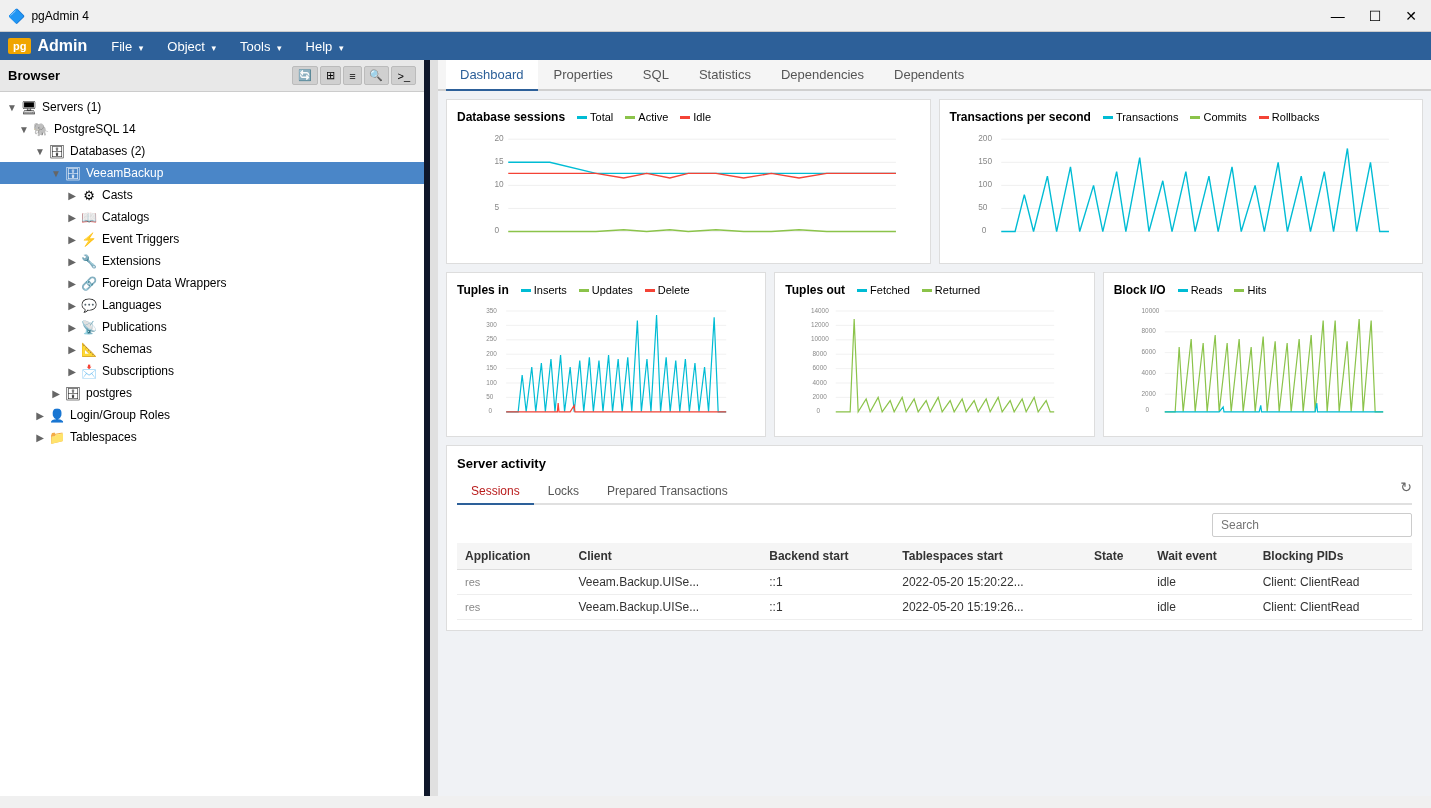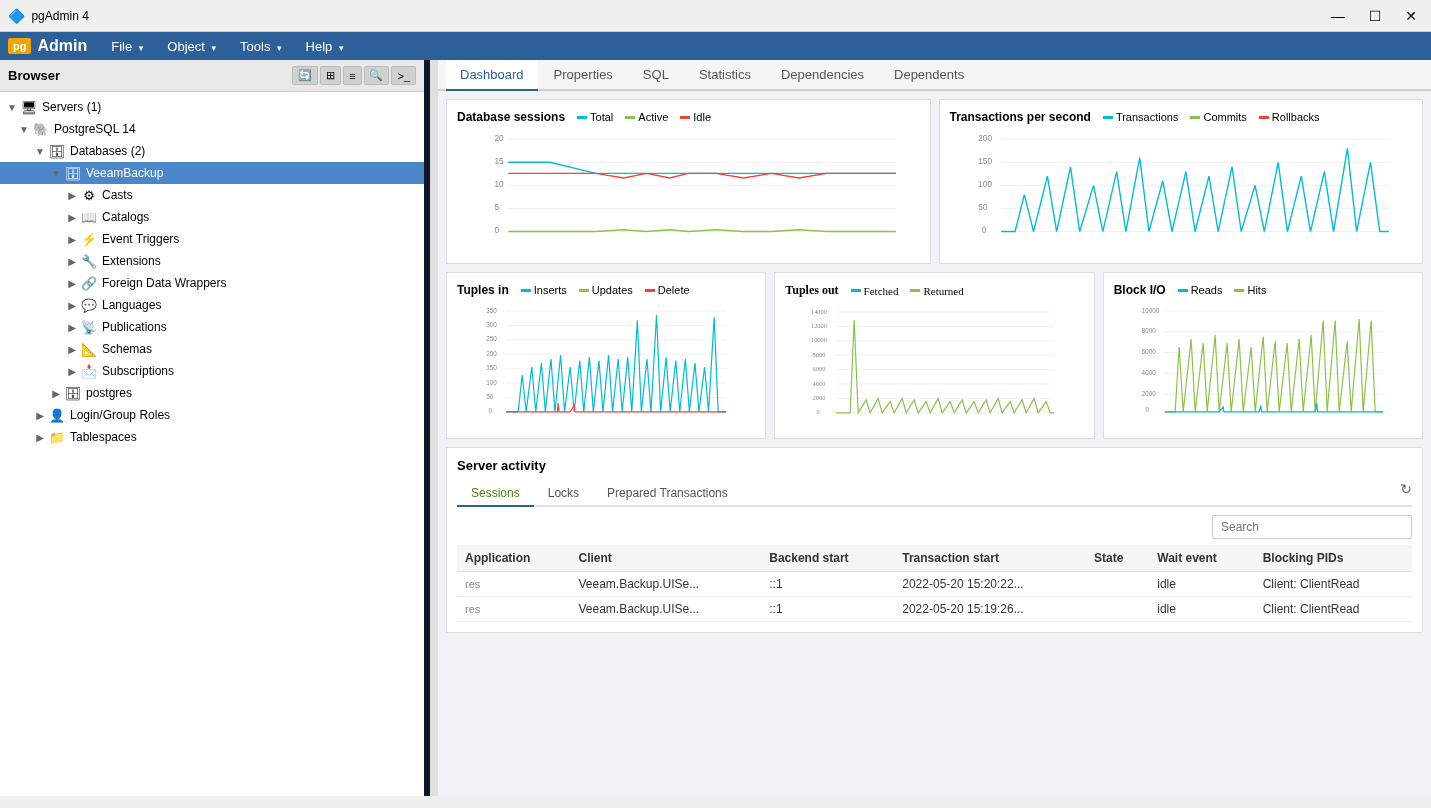--- a/index.html
+++ b/index.html
@@ -58,21 +58,21 @@
     .charts-mid { display: flex; gap: 8px; margin-bottom: 8px; }
     
     
     .chart-svg { width: 100%; height: 120px; }
     
     
     .server-activity { background: white; border: 1px solid #ddd; padding: 10px; }
     .section-title { font-size: 13px; font-weight: bold; margin-bottom: 8px; }
     .activity-tabs { display: flex; gap: 0; border-bottom: 2px solid #e0e0e0; margin-bottom: 8px; position: relative; }
     .activity-tab { padding: 5px 14px; cursor: pointer; font-size: 12px; color: #555; }
-    .activity-tab.active { color: #4d7c0f; border-bottom: 2px solid #2d6099; margin-bottom: -2px; }
+    .activity-tab.active { color: #b91c1c; border-bottom: 2px solid #2d6099; margin-bottom: -2px; }
     .activity-header { display: flex; justify-content: flex-end; margin-bottom: 6px; }
     .search-box { border: 1px solid #ccc; padding: 4px 8px; font-size: 12px; width: 200px; border-radius: 2px; color: #999; }
     .table-container { overflow-x: auto; }
     table { width: 100%; border-collapse: collapse; font-size: 12px; }
     thead tr { background: #f5f5f5; }
     th { padding: 6px 8px; text-align: left; font-weight: 600; border-bottom: 1px solid #ddd; color: #333; white-space: nowrap; }
     td { padding: 5px 8px; border-bottom: 1px solid #eee; color: #333; white-space: nowrap; }
     .refresh-btn { background: none; border: none; cursor: pointer; font-size: 14px; color: #666; position: absolute; right: 0; top: 0; }
 
     
@@ -342,21 +342,21 @@
             <line x1="30" y1="100" x2="305" y2="100" stroke="#eee" stroke-width="1"></line>
             <line x1="30" y1="118" x2="305" y2="118" stroke="#eee" stroke-width="1"></line>
             <line x1="30" y1="136" x2="305" y2="136" stroke="#eee" stroke-width="1"></line>
 
             <polyline points="30,136 45,136 50,90 55,136 62,80 67,136 74,75 79,136 86,70 91,136 98,65 103,136 110,80 115,136 122,72 127,136 134,68 139,136 146,72 151,136 158,65 163,136 170,70 175,136 182,68 187,136 194,22 199,136 206,70 211,136 218,15 223,136 230,68 235,136 242,72 247,136 254,70 259,136 266,75 271,136 278,80 283,136 290,18 295,136 305,136" fill="none" stroke="#00bcd4" stroke-width="1.5"></polyline>
 
             <polyline points="30,136 94,136 95,125 96,136 110,136 115,128 116,136 305,136" fill="none" stroke="#f44336" stroke-width="1.5"></polyline>
           </svg>
         </div>
 
-        <div class="chart-card" style="flex:1;font-family:Liberation Serif, serif;">
+        <div class="chart-card" style="flex:1;">
           <div class="chart-title">
             <span>Tuples out</span>
             <span class="legend-item">
               <span class="legend-dot" style="background:#00bcd4;"></span>
               <span>Fetched</span>
             </span>
             <span class="legend-item">
               <span class="legend-dot" style="background:#8bc34a;"></span>
               <span>Returned</span>
             </span>
@@ -431,21 +431,21 @@
           <input class="search-box" type="text" placeholder="Search" style="">
         </div>
 
         <div class="table-container">
           <table>
             <thead>
               <tr>
                 <th>Application</th>
                 <th>Client</th>
                 <th>Backend start</th>
-                <th>Transaction start</th>
+                <th>Tablespaces start</th>
                 <th>State</th>
                 <th>Wait event</th>
                 <th>Blocking PIDs</th>
               </tr>
             </thead>
             <tbody>
               <tr class="table-row">
                 <td style="color:#888; font-size:11px;">res</td>
                 <td>Veeam.Backup.UISe...</td>
                 <td>::1</td>

